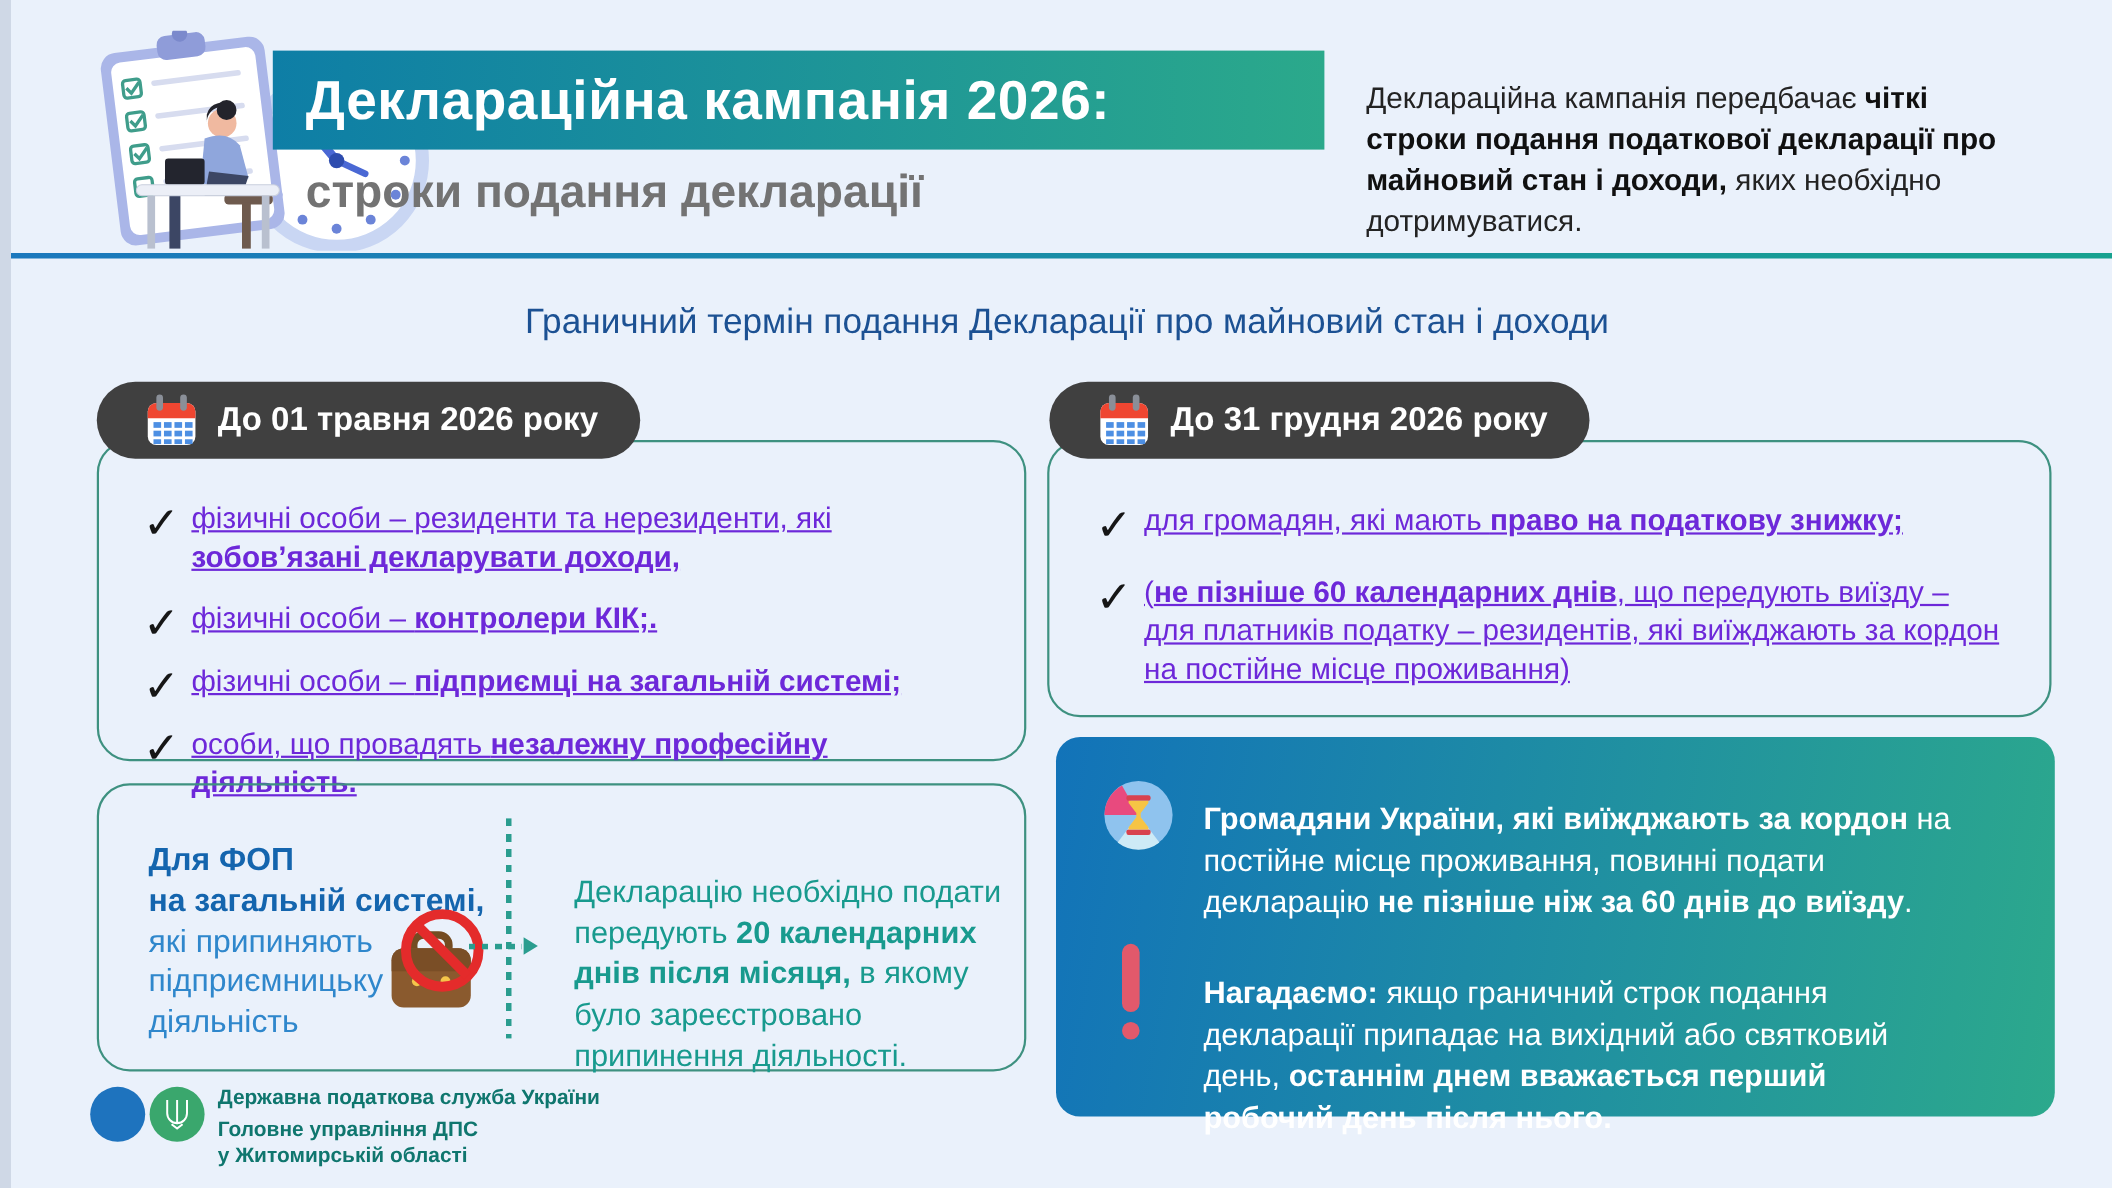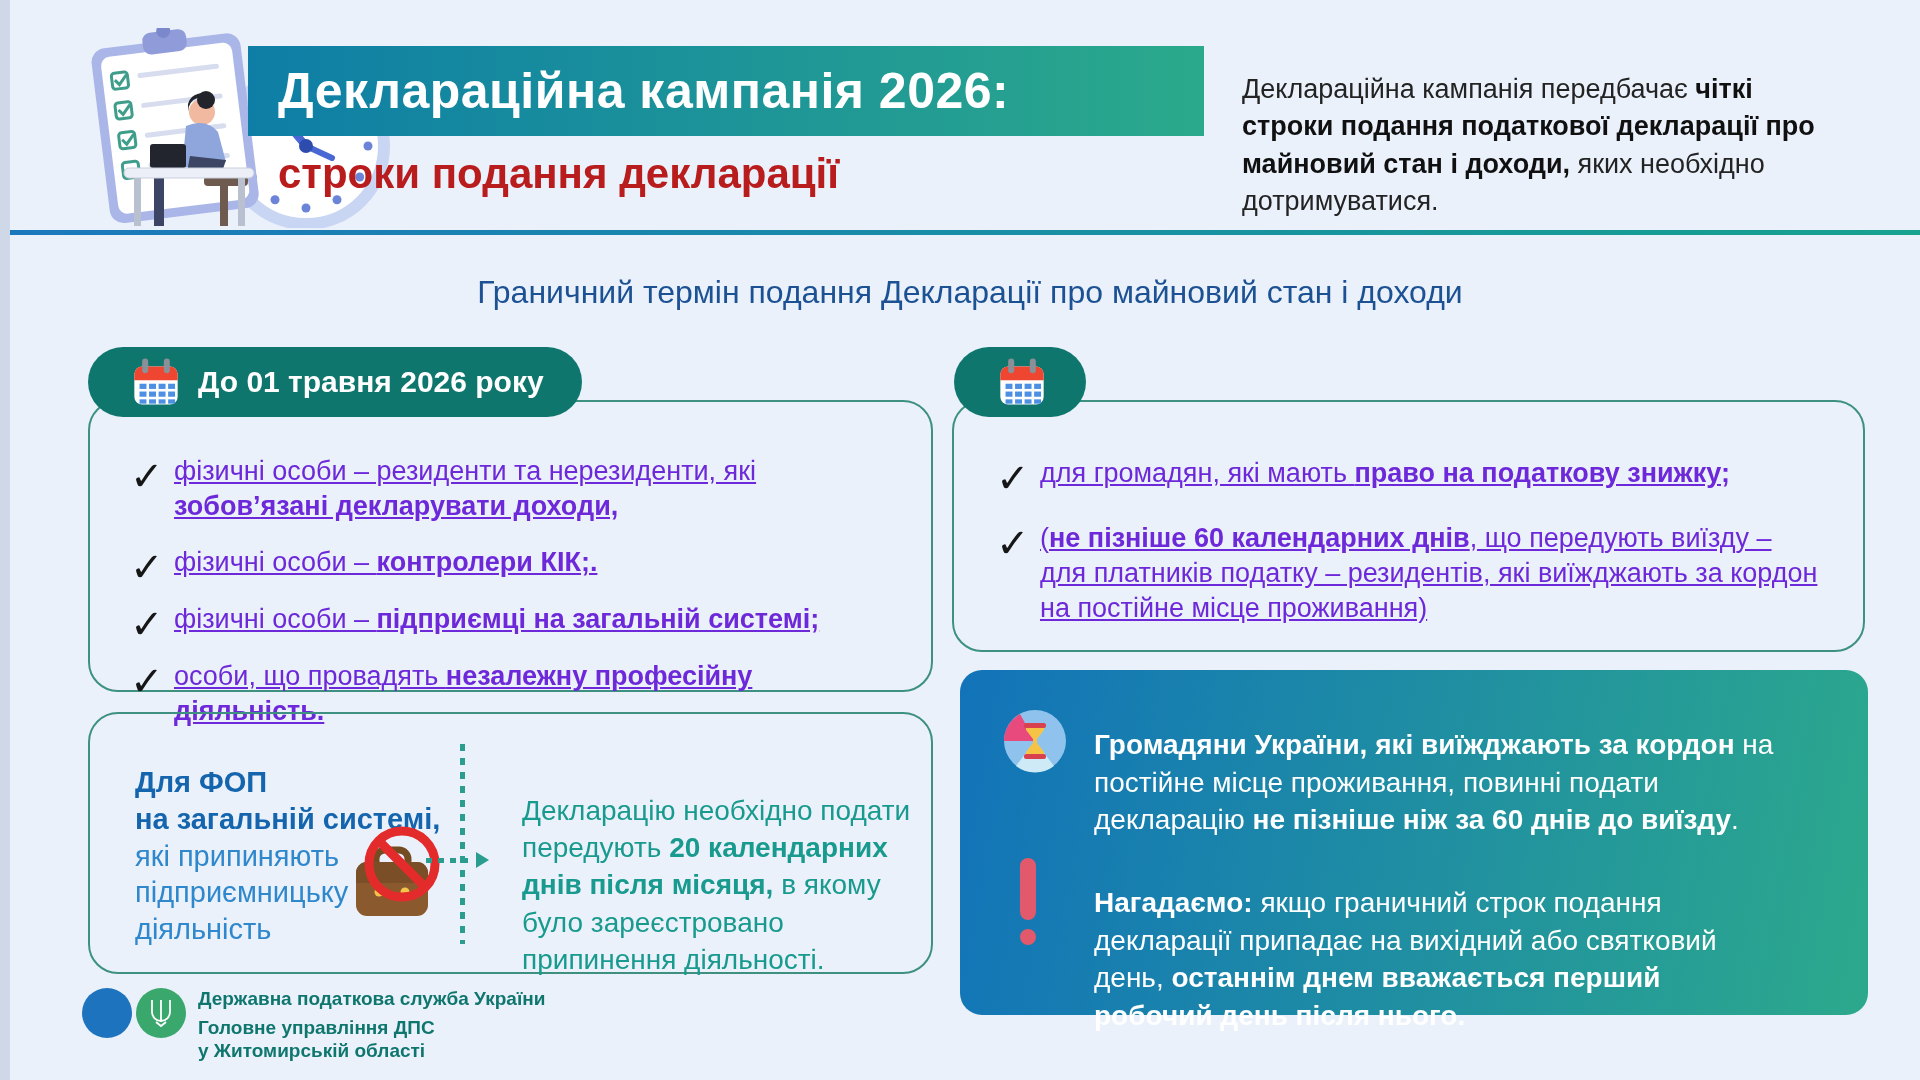--- a/index.html
+++ b/index.html
@@ -4,34 +4,34 @@
 <style>
   html,body{margin:0;padding:0;background:#cfd8e6;}
   .page{position:relative;width:1920px;height:1080px;background:#eaf1fb;overflow:hidden;
         font-family:"Liberation Sans",sans-serif;margin-left:10px;}
 
   
   .banner{position:absolute;left:238px;top:46px;width:956px;height:90px;
           background:linear-gradient(90deg,#0e7ea6,#2ba98b);
           display:flex;align-items:center;padding-left:30px;box-sizing:border-box;}
   .banner-title{margin:0;font-size:50px;font-weight:800;color:#ffffff;letter-spacing:.5px;white-space:nowrap;}
-  .subtitle{position:absolute;left:268px;top:150px;font-size:42px;font-weight:800;color:#b91c1c;white-space:nowrap;}
+  .subtitle{position:absolute;left:268px;top:150px;font-size:42px;font-weight:800;color:#737373;white-space:nowrap;}
   .intro{position:absolute;left:1232px;top:44px;width:580px;font-size:27px;line-height:1.38;color:#232323;}
   .intro b{font-weight:700;color:#101010;}
   .divider{position:absolute;left:0;top:230px;width:1920px;height:5px;
            background:linear-gradient(90deg,#1b78bd,#17a28f);}
 
   .illustration{position:absolute;left:44px;top:28px;}
 
   
   .section-heading{position:absolute;left:0;top:274px;width:1920px;text-align:center;
                    font-size:32px;font-weight:400;color:#1c5193;}
 
   
-  .pill{position:absolute;top:347px;height:70px;border-radius:35px;background:#0f766e;
+  .pill{position:absolute;top:347px;height:70px;border-radius:35px;background:#404040;
         display:inline-flex;align-items:center;gap:16px;padding:0 38px 0 42px;z-index:3;}
   .pill-label{color:#ffffff;font-size:30px;font-weight:700;white-space:nowrap;}
   .pill-left{left:78px;}
   .pill-right{left:944px;}
 
   
   .panel{position:absolute;border:2px solid #3e9180;border-radius:30px;box-sizing:border-box;z-index:1;}
   .box1{left:78px;top:400px;width:845px;height:292px;padding:52px 38px 0 40px;}
   .box2{left:942px;top:400px;width:913px;height:252px;padding:54px 38px 0 42px;}
   .check-item{display:flex;align-items:flex-start;margin-bottom:17px;}
@@ -186,20 +186,21 @@
         <rect x="11" y="41" width="8" height="6"></rect>
           <rect x="22" y="41" width="8" height="6"></rect>
           <rect x="33" y="41" width="8" height="6"></rect>
           <rect x="44" y="41" width="8" height="6"></rect>
         <rect x="11" y="50" width="8" height="5"></rect>
           <rect x="22" y="50" width="8" height="5"></rect>
           <rect x="33" y="50" width="8" height="5"></rect>
           <rect x="44" y="50" width="8" height="5"></rect>
       </g>
     </svg>
+    <span class="pill-label">До 31 грудня 2026 року</span>
   </div>
 
   <div class="panel box1">
     <div class="check-item">
       <span class="check">✓</span>
       <p class="check-text"><span>фізичні особи – резиденти та нерезиденти, які </span><b>зобов’язані декларувати доходи,</b><span></span></p>
     </div>
     <div class="check-item">
       <span class="check">✓</span>
       <p class="check-text"><span>фізичні особи – </span><b>контролери КІК;.</b><span></span></p>

